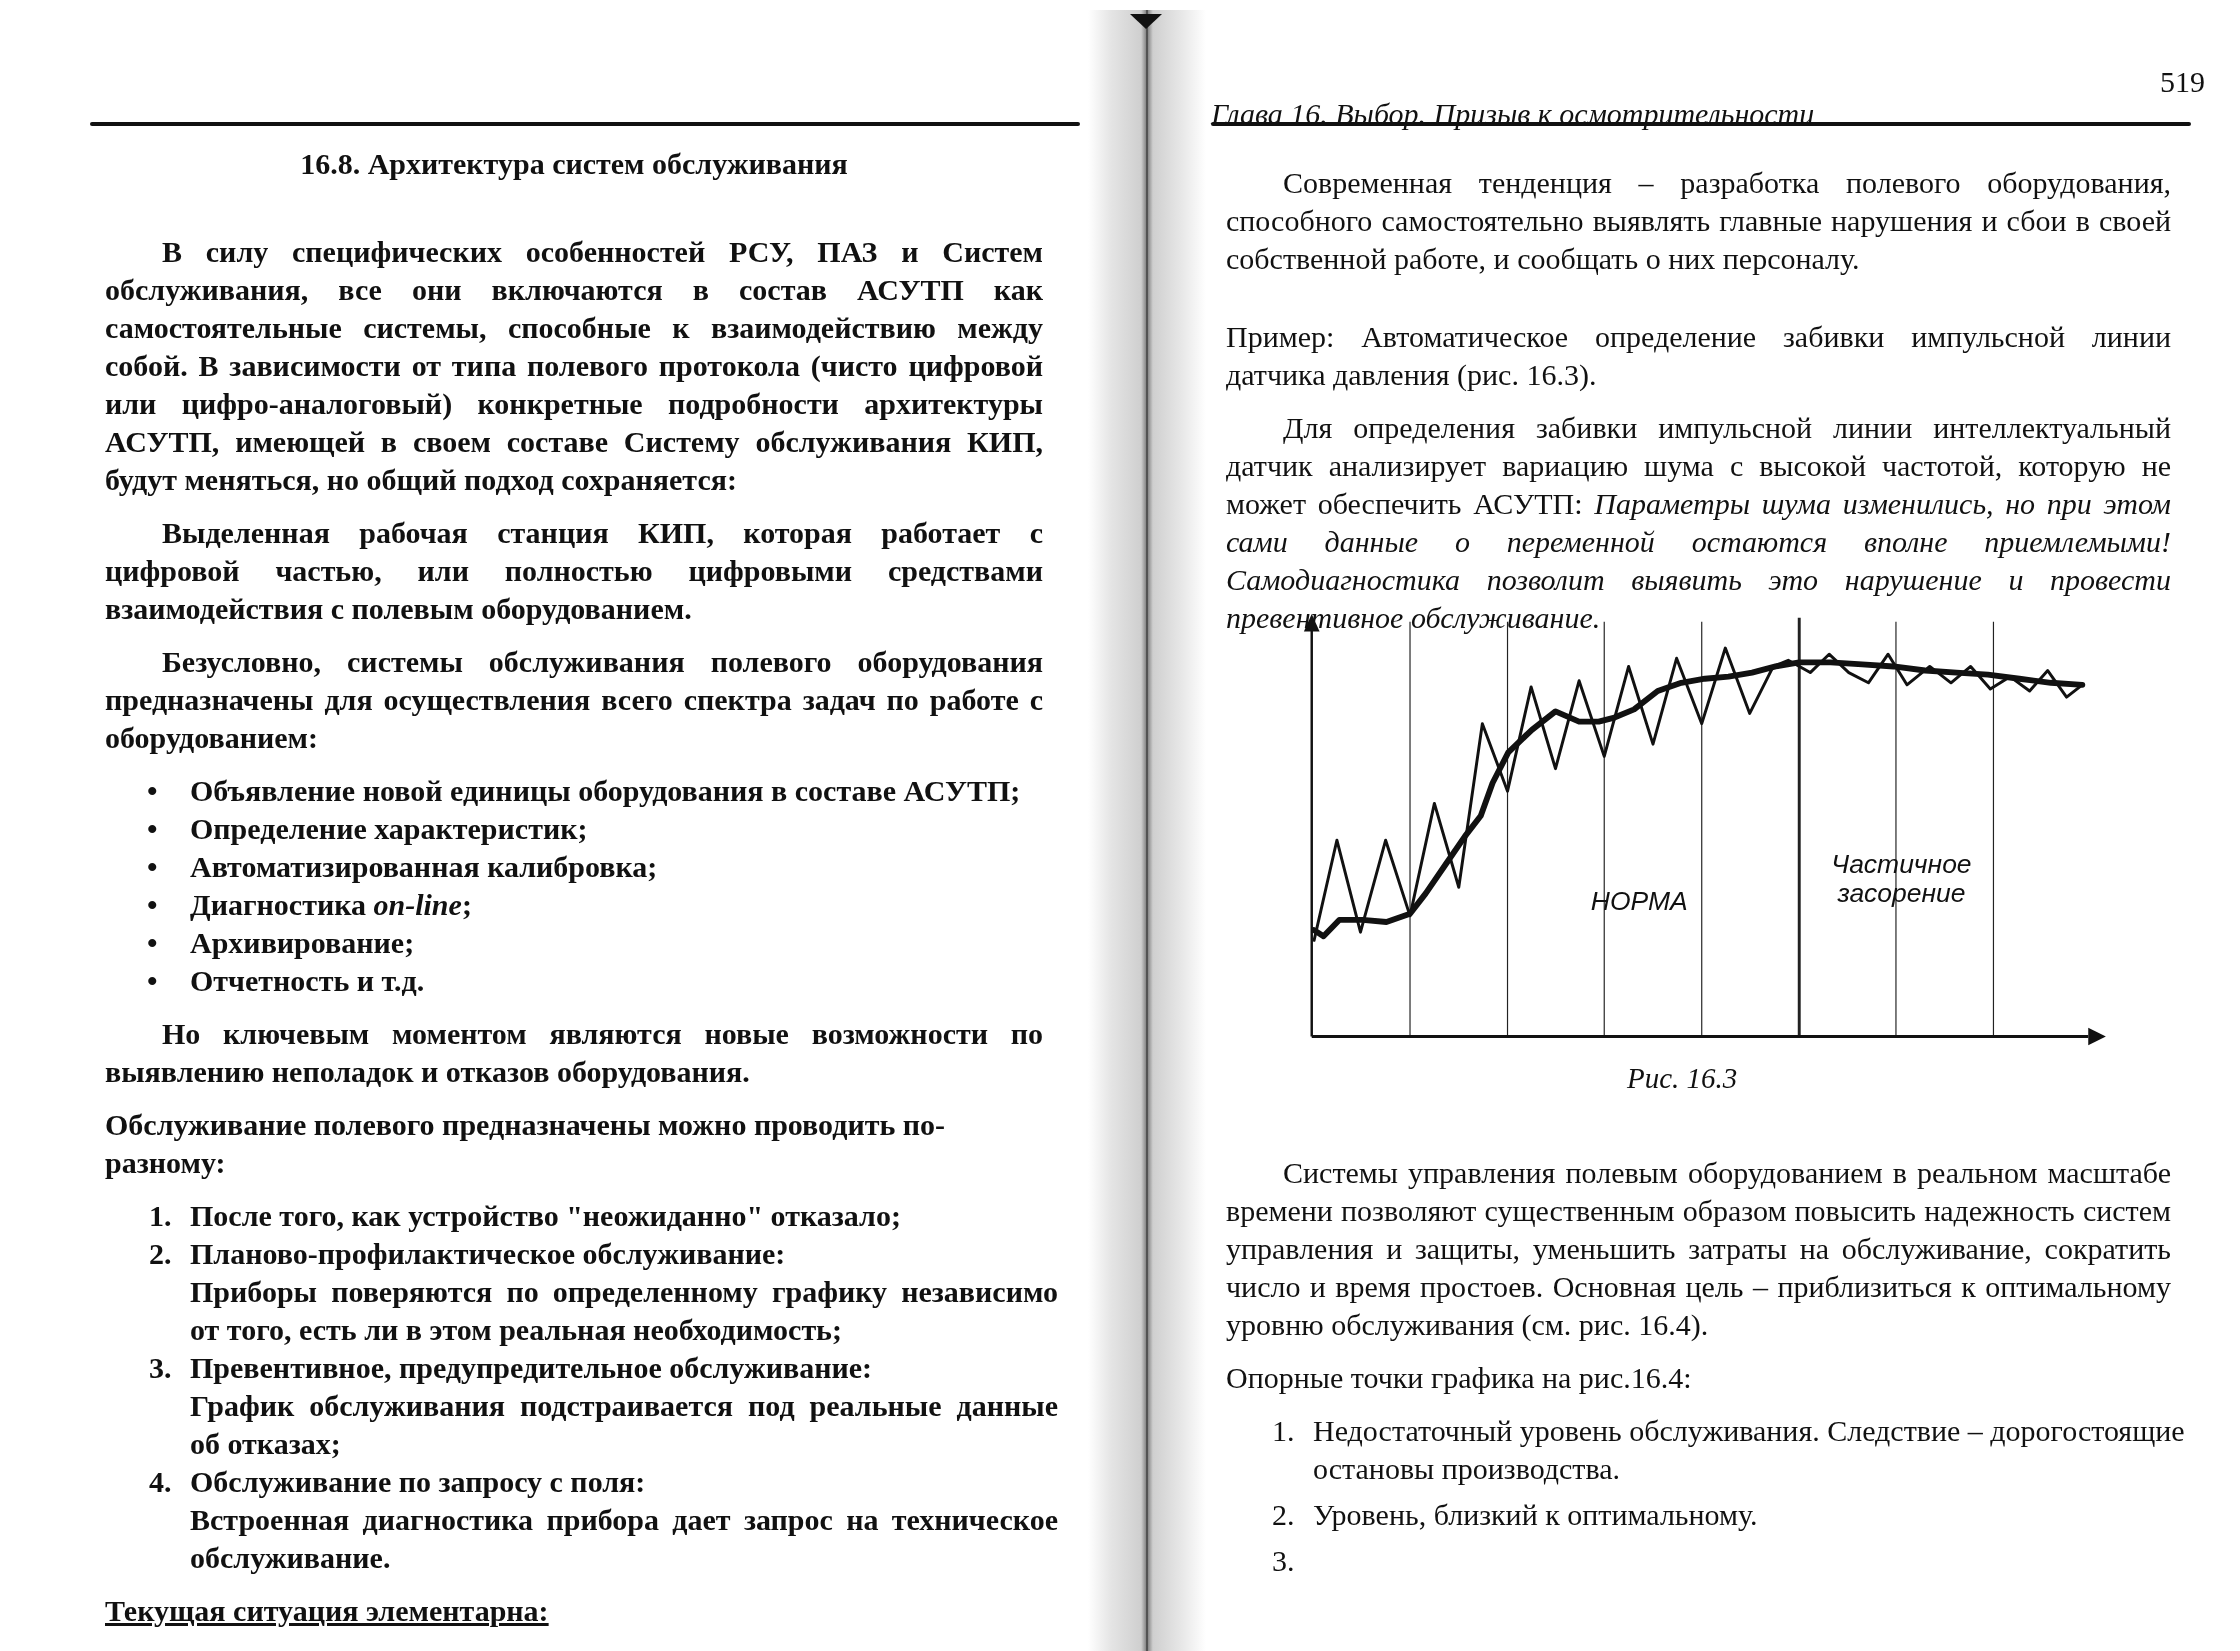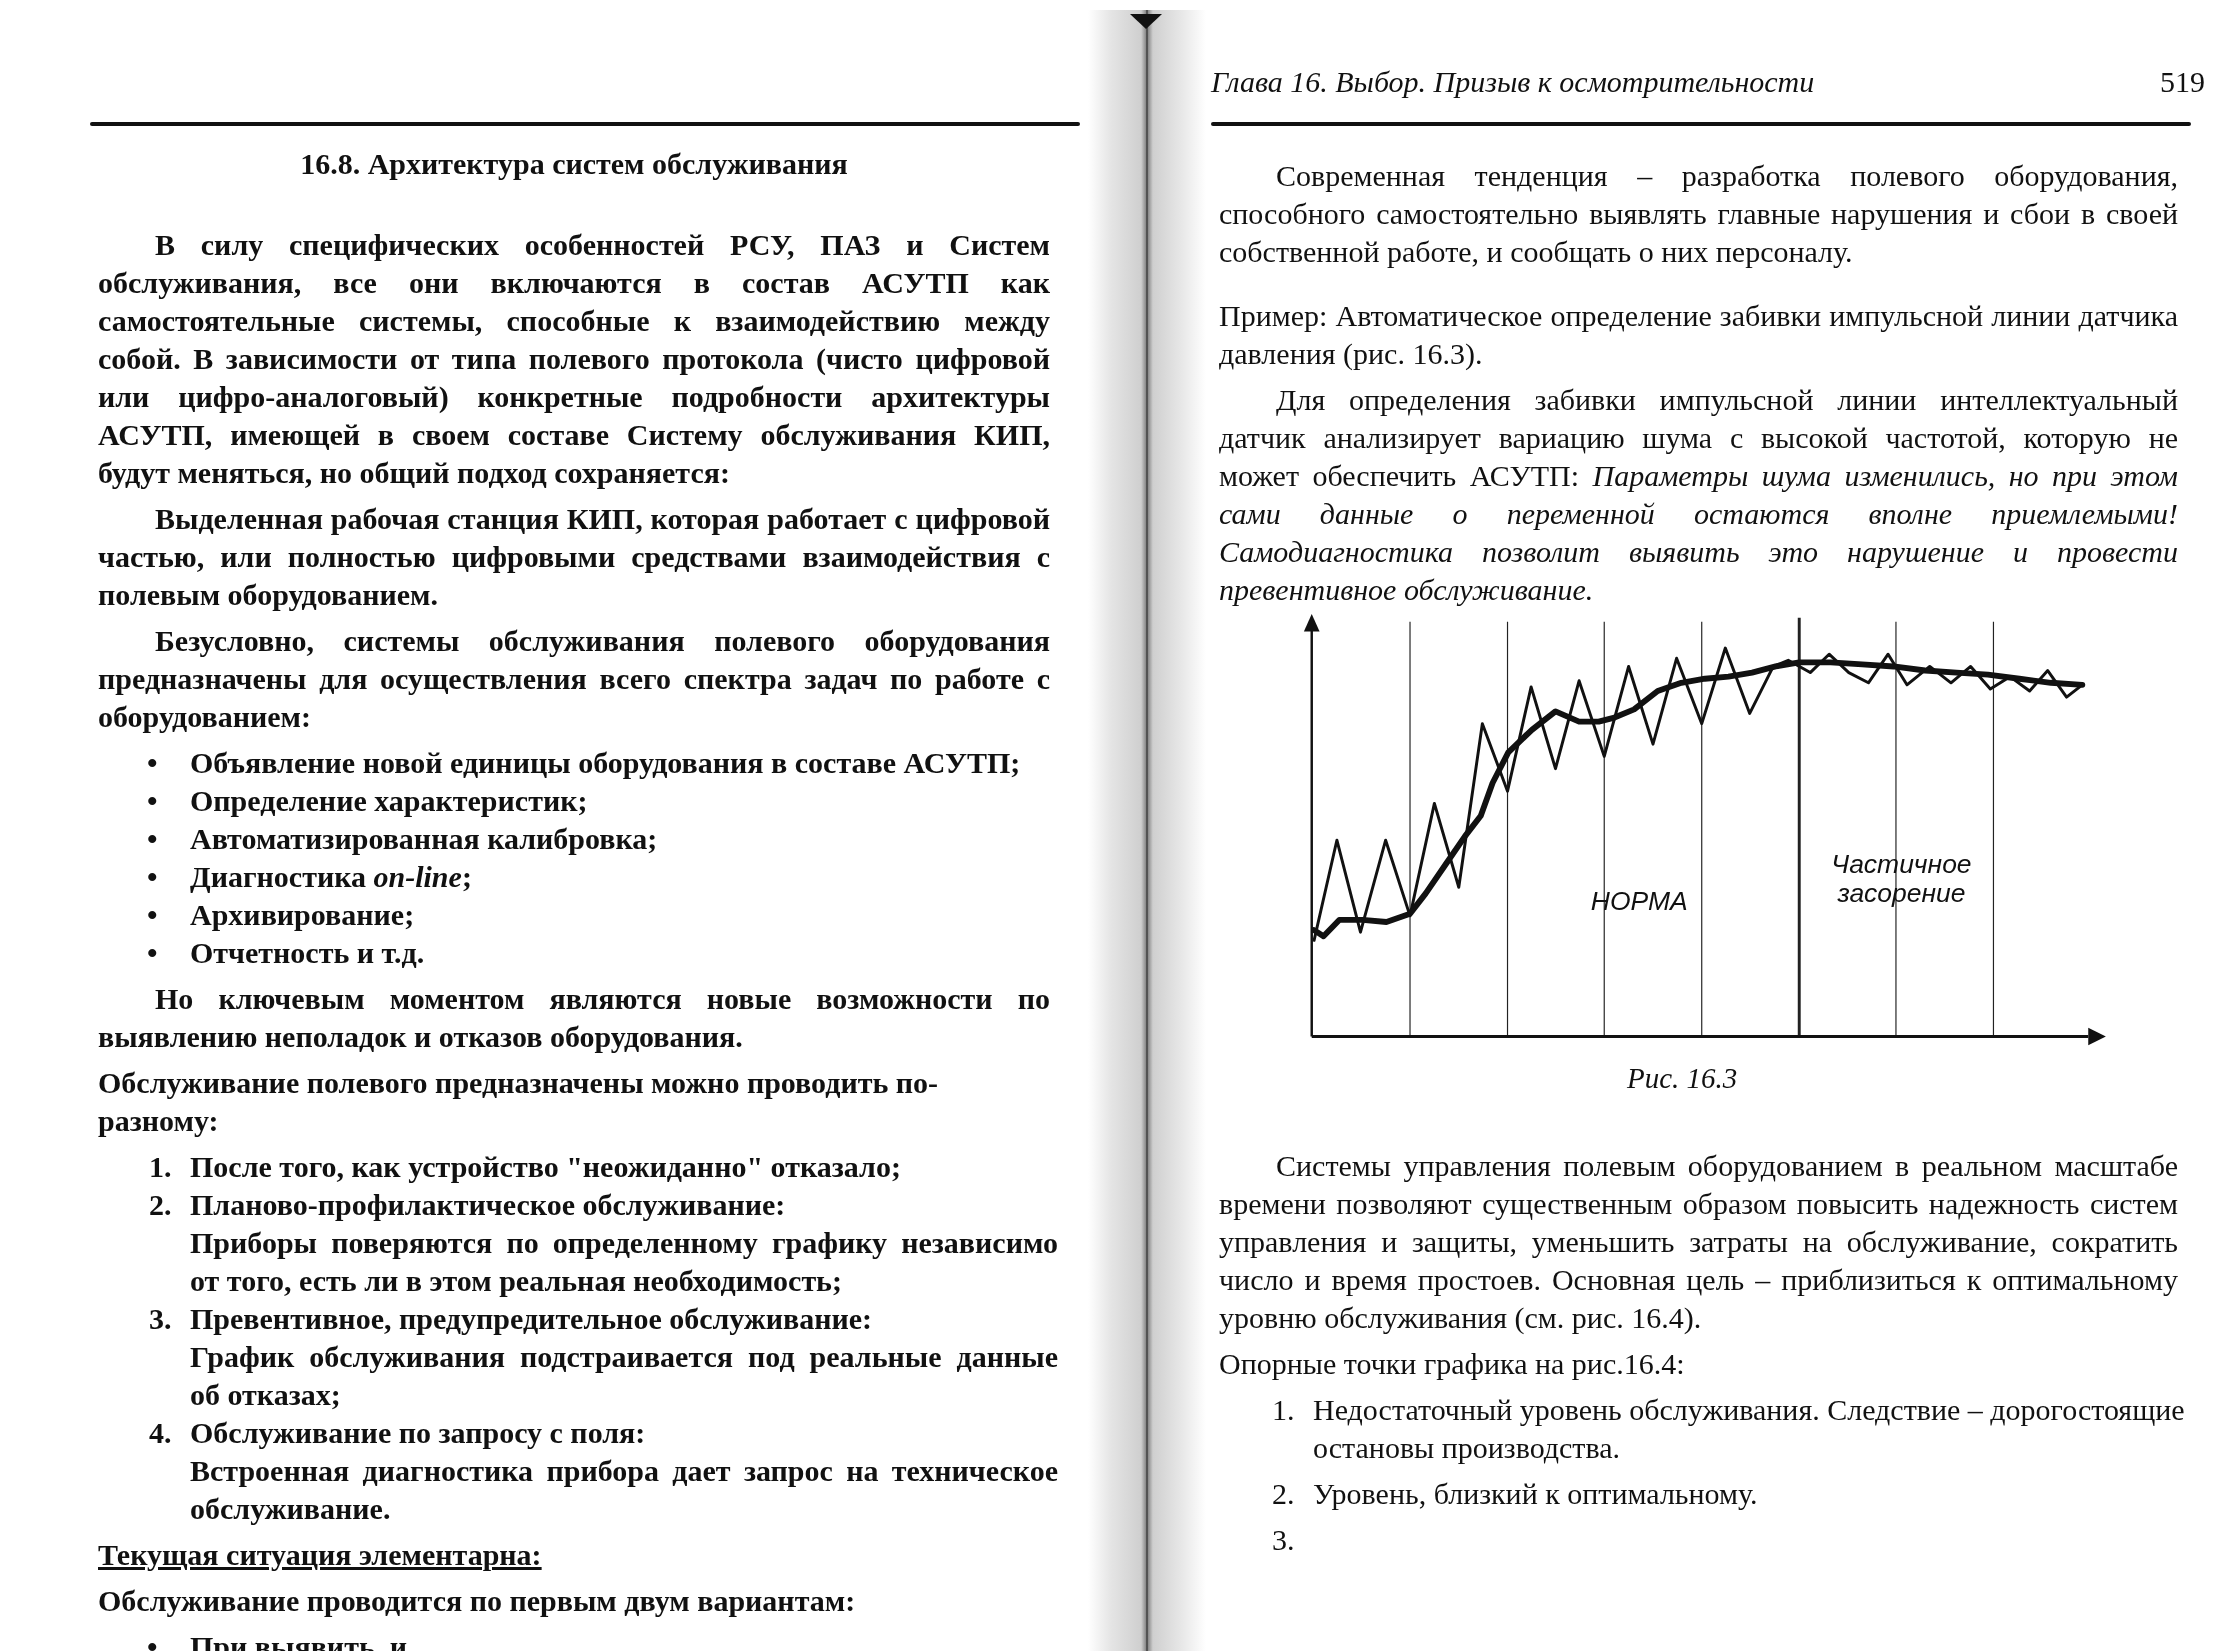--- a/index.html
+++ b/index.html
@@ -21,21 +21,21 @@
   .running-head {
     position: absolute; top: 65px; font-size: 30px; font-style: italic; white-space: nowrap;
   }
   .running-head .pnum { font-style: normal; }
   .head-rule { position: absolute; top: 122px; height: 3.9px; background: #111; border-radius: 2px; }
   .section-title {
     position: absolute; top: 147px; left: 90px; width: 968px; text-align: center;
     font-weight: bold; font-size: 30px;
   }
   .text { position: absolute; font-size: 30px; line-height: 38px; }
-  .text p { margin: 8px; text-align: justify; }
+  .text p { margin: 15px; text-align: justify; }
   .text p.indent { text-indent: 57px; }
   .text p.noj { text-align: left; }
   .text ul, .text ol { margin: 0; padding: 0; list-style: none; }
   .text li { position: relative; padding-left: 100px; }
   .text li .marker { position: absolute; left: 57px; }
   .text li .marker.num { left: 59px; }
   .text li.sub { padding-left: 100px; text-align: justify; }
   .u { text-decoration: underline; }
   .it { font-style: italic; }
   .gap { height: 9.8px; }
@@ -80,21 +80,21 @@
     <p class="noj"><span class="u">Текущая ситуация элементарна:</span></p>
     <p class="noj">Обслуживание проводится по первым двум вариантам:</p>
     <ul>
       <li><span class="marker">•</span><span>При выявить, и</span></li>
       <li><span class="marker">•</span><span>По графику.</span></li>
     </ul>
   </div>
 </div>
 
 <div class="page page-right" style="left:0; width:2241px;">
-  <div class="running-head" style="left:1211px;">Глава 16. Выбор. Призыв к осмотрительности</div>
+  <div class="running-head" style="left:1211px;margin-top:32px;">Глава 16. Выбор. Призыв к осмотрительности</div>
   <div class="running-head" style="left:2133px; font-style:normal;margin-left:27px;">519</div>
   <div class="head-rule" style="left:1211px; width:980px;"></div>
 
   <div class="text" style="left:1211px; top:149px; width:975px;">
     <p class="indent">Современная тенденция – разработка полевого оборудования, способного самостоятельно выявлять главные нарушения и сбои в своей собственной работе, и сообщать о них персоналу.</p>
     <div class="gap"></div>
     <p><span>Пример:</span><span> Автоматическое определение забивки импульсной линии датчика давления (рис. 16.3).</span></p>
     <p class="indent"><span>Для определения забивки импульсной линии интеллектуальный датчик анализирует вариацию шума с высокой частотой, которую не может обеспечить АСУТП: </span><span class="it">Параметры шума изменились, но при этом сами данные о переменной остаются вполне приемлемыми! Самодиагностика позволит выявить это нарушение и провести превентивное обслуживание.</span></p>
   </div>
 

